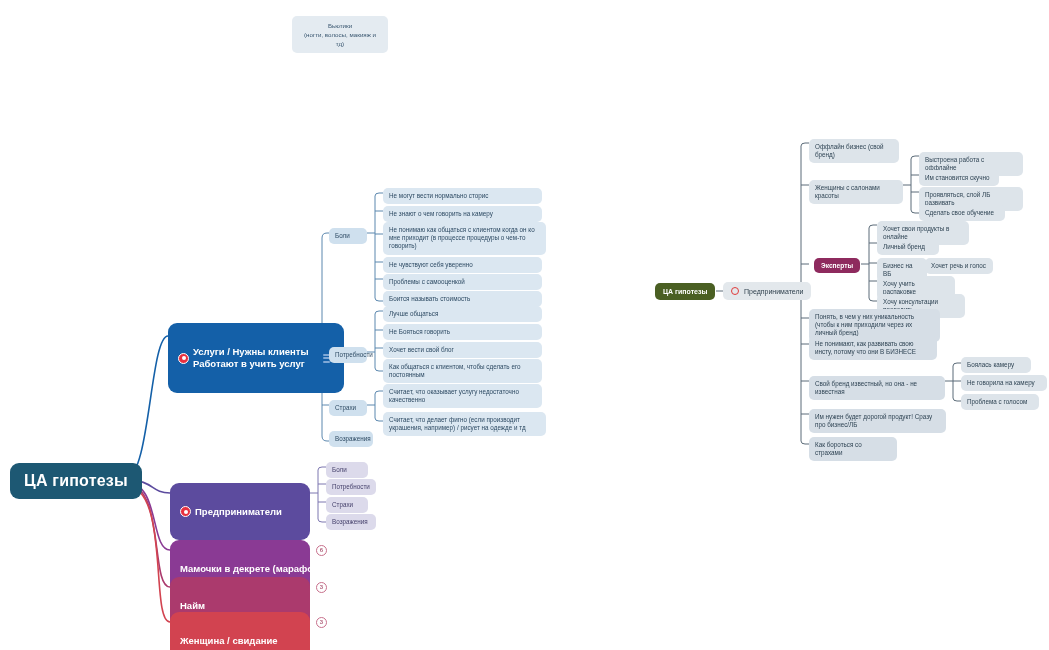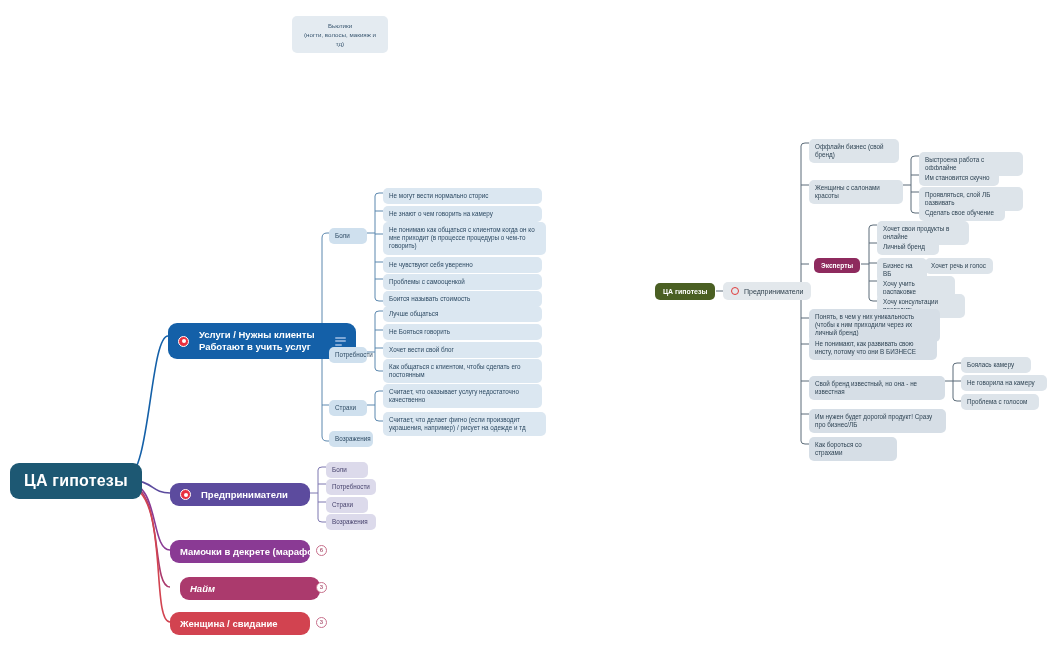--- a/index.html
+++ b/index.html
@@ -22,22 +22,22 @@
     font-size: 16px; font-weight: bold;
     padding: 9px 14px;
     letter-spacing: .2px;
     white-space: nowrap;
   }
 
   
   .pill {
     border-radius: 9px; color: #fff;
     font-size: 9.5px; font-weight: bold;
-    padding: 6px 10px;
-    display: flex; align-items: center; gap: 10px;
+    padding: 23px 10px;
+    display: flex; align-items: center; gap: 4px;
     white-space: nowrap;
   }
   .pill.blue   { background: #1460a8; }
   .pill.purple { background: #5c4b9e; }
   .pill.violet { background: #8a3a94; }
   .pill.magenta{ background: #ab3a6d; }
   .pill.red    { background: #d24350; }
 
   .pill .lbl-2 { line-height: 12px; }
 
@@ -251,21 +251,21 @@
   <div class="box pur" style="left:326px; top:497px; width:42px;">Страхи</div>
   <div class="box pur" style="left:326px; top:514px; width:50px;">Возражения</div>
 
   <div class="node" style="left:170px; top:540px;">
     <div class="pill violet" style="width:140px;">
       <span>Мамочки в декрете (марафон)</span>
     </div>
   </div>
   <div class="badge" style="left:316px; top:545px;">6</div>
 
-  <div class="node" style="left:180px; top:577px;font-style:italic;">
+  <div class="node" style="left:170px; top:577px;">
     <div class="pill magenta" style="width:140px;">
       <span>Найм</span>
     </div>
   </div>
   <div class="badge" style="left:316px; top:582px;">3</div>
 
   <div class="node" style="left:170px; top:612px;">
     <div class="pill red" style="width:140px;">
       <span>Женщина / свидание</span>
     </div>

